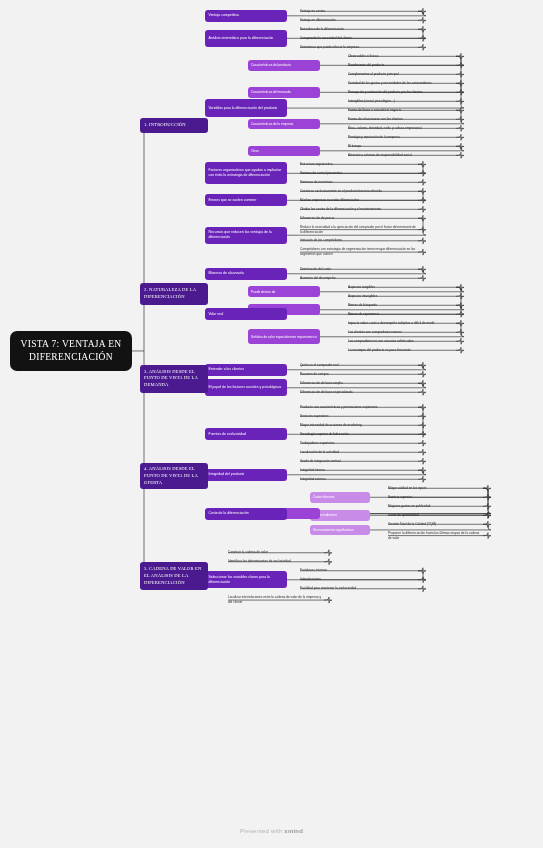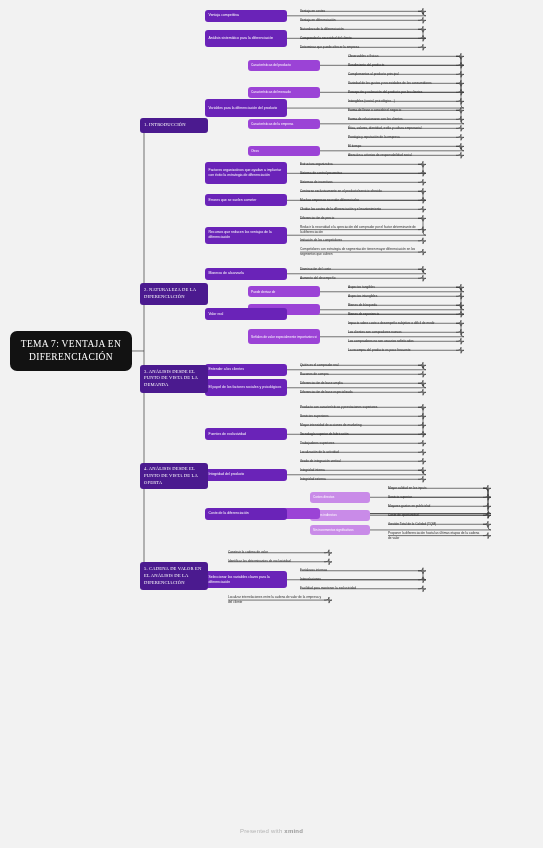--- a/index.html
+++ b/index.html
@@ -417,20 +417,20 @@
       <div class="node lvl2" style="left: 205px; top: 571.185px; width: 82px; min-height: 17.15px;">
         <span>Seleccionar las variables claves para la diferenciación</span>
       </div>
       <div class="node leaf" style="left: 228px; top: 594.44px; width: 96px; min-height: 11.28px;">
         <span>Localizar interrelaciones entre la cadena de valor de la empresa y del cliente</span>
       </div>
       <div class="node lvl1" style="left: 140px; top: 562.415px; width: 68px; min-height: 28.01px;">
         <span>5. CADENA DE VALOR EN EL ANÁLISIS DE LA DIFERENCIACIÓN</span>
       </div>
       <div class="node root" style="left: 10px; top: 330.97px; width: 122px; height: 40px;">
-        <span>TEMA 7: VENTAJA  EN DIFERENCIACIÓN</span>
+        <span>VISTA 7: VENTAJA  EN DIFERENCIACIÓN</span>
       </div>
     </div>
   <div class="footer">
     <span>Presented with</span>
     <b>xmind</b>
   </div>
 </div>
 
 </body></html>

